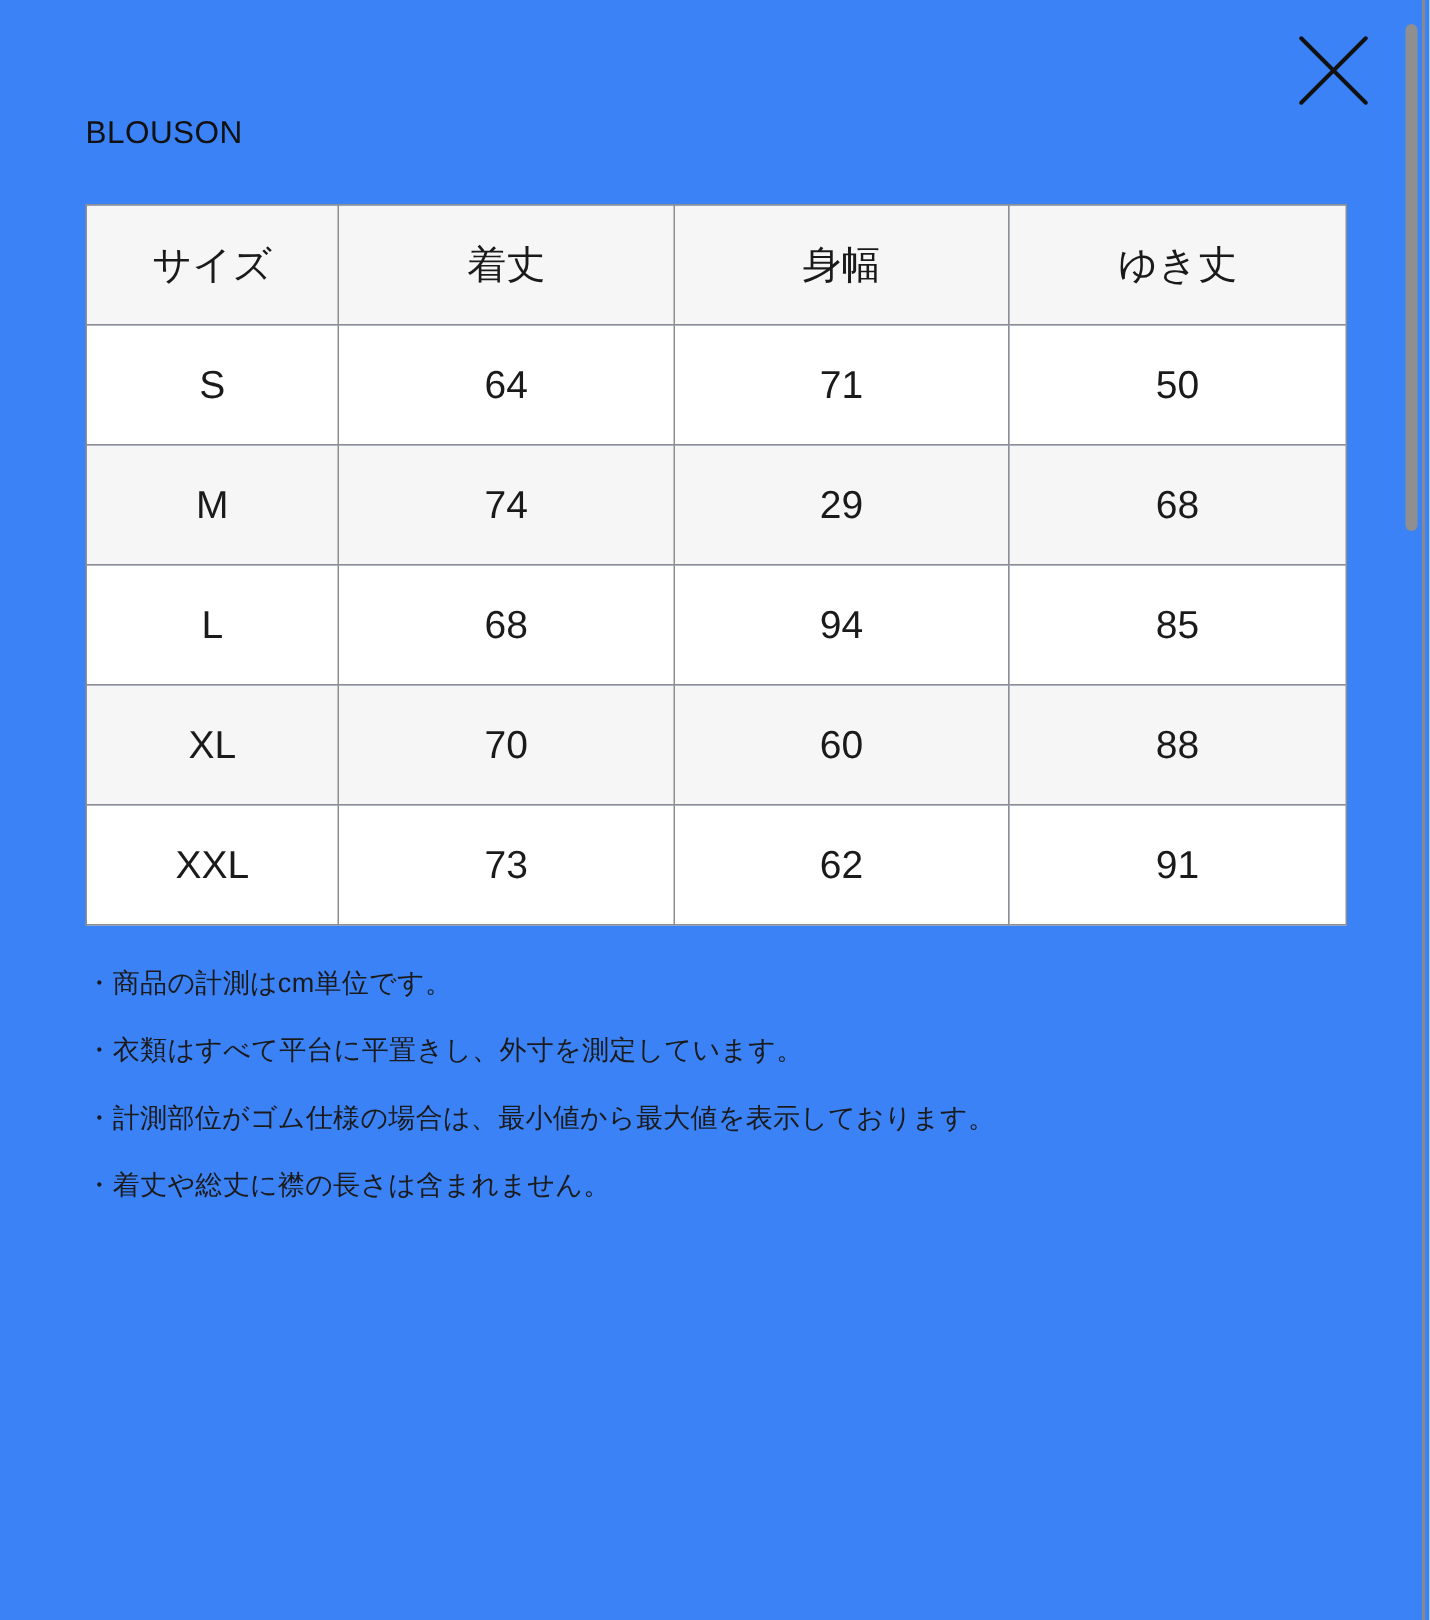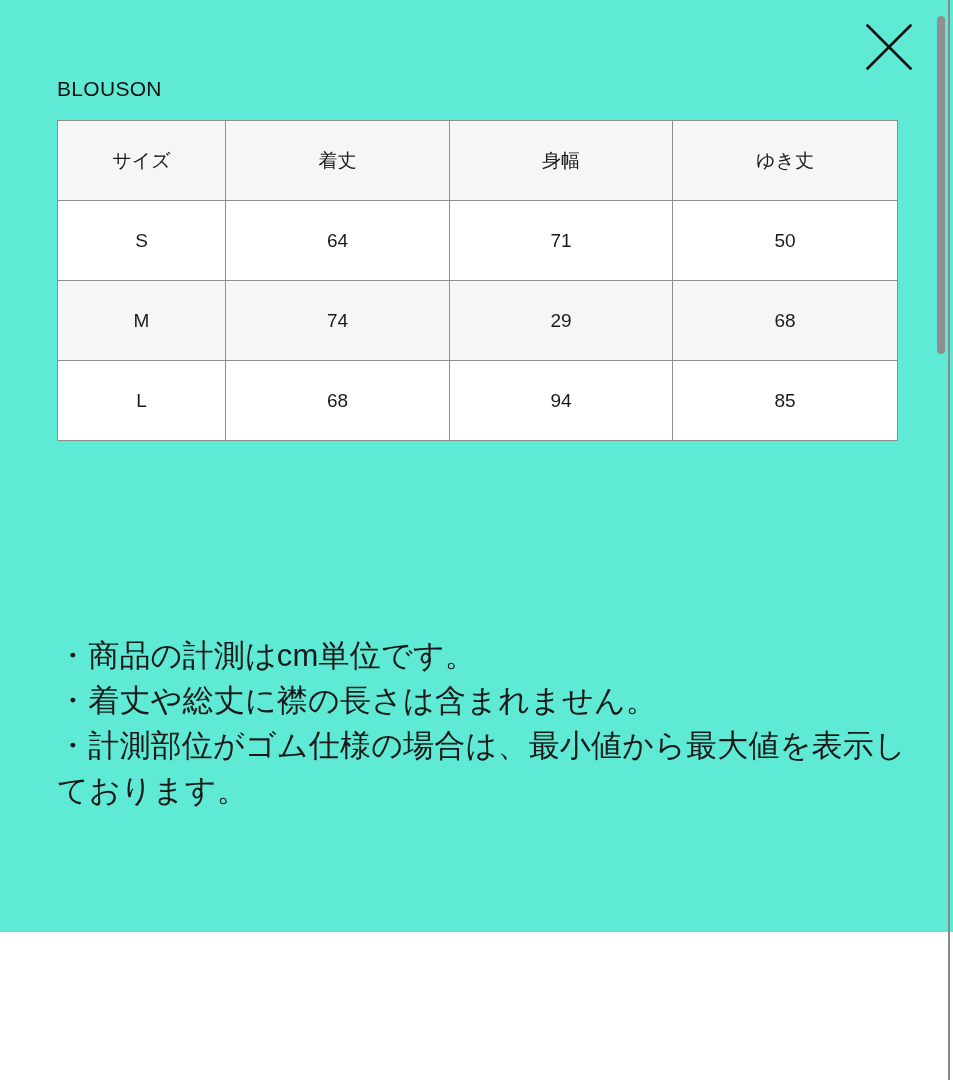--- a/index.html
+++ b/index.html
@@ -4,22 +4,22 @@
 <style>
   * { box-sizing: border-box; margin: 0; padding: 0; }
   html, body {
     width: 953px; height: 1080px;
     background: #ffffff;
     font-family: "Liberation Sans", "DejaVu Sans", sans-serif;
     overflow: hidden;
   }
   .screen {
     position: relative;
-    width: 953px; height: 932px;
-    background: #5eead4;
+    width: 953px; height: 1080px;
+    background: #3b82f6;
   }
 
   
   .close-btn {
     position: absolute;
     top: 18px; left: 860px;
     width: 58px; height: 58px;
     background: transparent;
     border: none;
     cursor: pointer;
@@ -34,25 +34,25 @@
     left: 57px; top: 77px;
     font-size: 21px;
     line-height: 24px;
     color: #111111;
     letter-spacing: 0.3px;
   }
 
   
   .size-table {
     position: absolute;
-    left: 57px; top: 120px;
+    left: 57px; top: 136px;
     width: 840px;
     border-collapse: collapse;
     table-layout: fixed;
-    font-size: 19px;
+    font-size: 26px;
     color: #1a1a1a;
   }
   .size-table th, .size-table td {
     border: 1.5px solid #8e8e8e;
     height: 80px;
     text-align: center;
     vertical-align: middle;
     font-weight: 400;
     padding: 0;
   }
@@ -62,21 +62,21 @@
   .col-size  { width: 168px; }
   .col-body  { width: 224px; }
   .col-width { width: 223px; }
   .col-yuki  { width: 225px; }
 
   
   .notes {
     position: absolute;
     left: 57px; top: 633px;
     width: 852px;
-    font-size: 31px;
+    font-size: 18px;
     line-height: 45px;
     color: #1a1a1a;
     letter-spacing: 0.2px;
   }
   .notes p { margin: 0; }
 
   
   .scrollbar-thumb {
     position: absolute;
     left: 937px; top: 16px;
@@ -134,25 +134,38 @@
         <td>74</td>
         <td>29</td>
         <td>68</td>
       </tr>
       <tr>
         <td>L</td>
         <td>68</td>
         <td>94</td>
         <td>85</td>
       </tr>
+      <tr>
+        <td>XL</td>
+        <td>70</td>
+        <td>60</td>
+        <td>88</td>
+      </tr>
+      <tr>
+        <td>XXL</td>
+        <td>73</td>
+        <td>62</td>
+        <td>91</td>
+      </tr>
     </tbody>
   </table>
 
   <div class="notes">
     <p>・商品の計測はcm単位です。</p>
+    <p>・衣類はすべて平台に平置きし、外寸を測定しています。</p>
+    <p>・計測部位がゴム仕様の場合は、最小値から最大値を表示しております。</p>
     <p>・着丈や総丈に襟の長さは含まれません。</p>
-    <p>・計測部位がゴム仕様の場合は、最小値から最大値を表示しております。</p>
   </div>
 
   <div class="scrollbar-thumb"></div>
   <div class="right-edge-line"></div>
 
 </div>
 
 </body></html>

